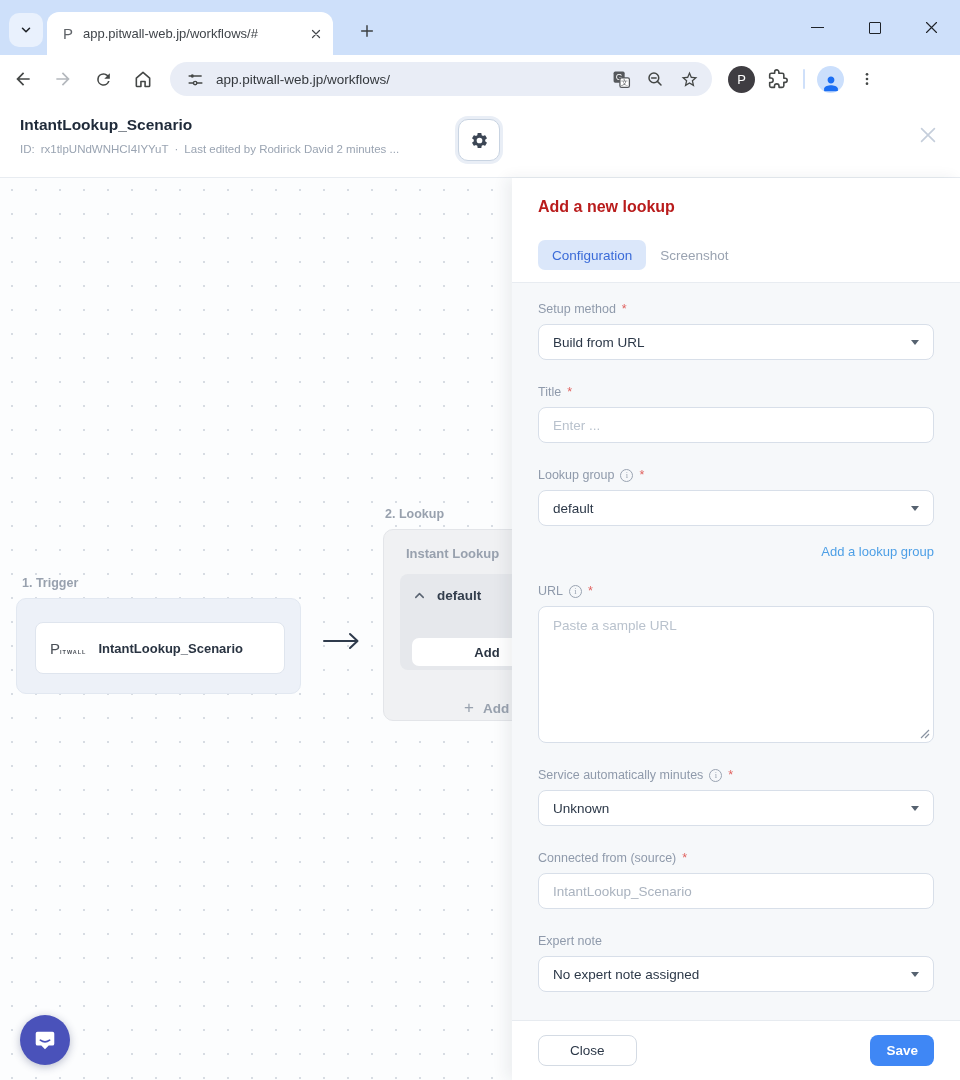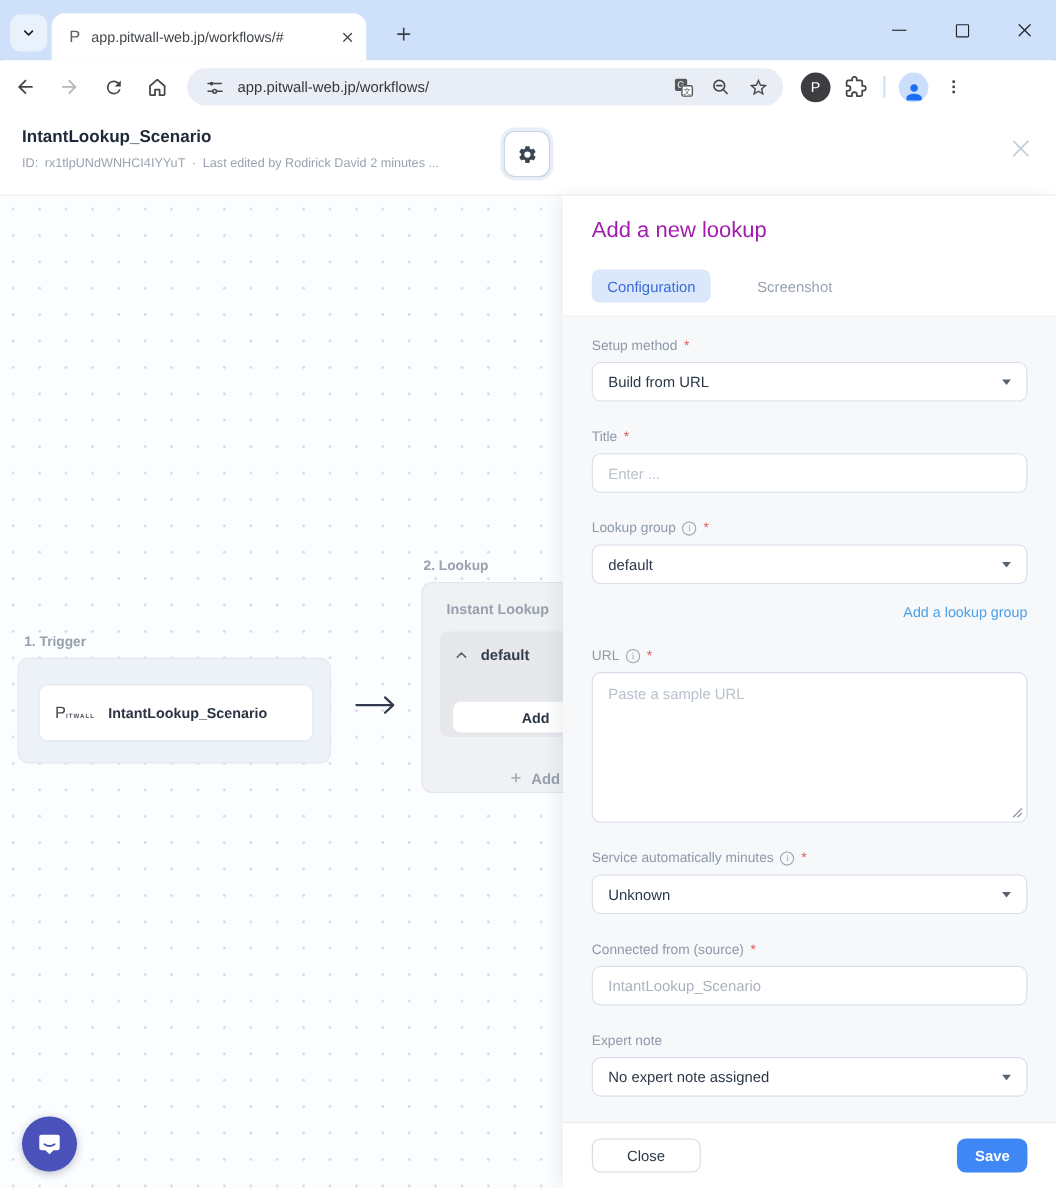--- a/index.html
+++ b/index.html
@@ -75,22 +75,22 @@
       font-size:13.5px; font-weight:600; color:#98a1ae; }
   .plus-glyph { font-size:17px; font-weight:400; color:#98a1ae; }
 
   .chat-btn { position:absolute; left:20px; bottom:15px; width:50px; height:50px; border-radius:50%;
       background:#4a52ba; display:flex; align-items:center; justify-content:center; box-shadow:0 2px 8px rgba(30,40,90,.3); }
 
   
   .panel { width:448px; height:100%; background:#fff; display:flex; flex-direction:column;
       box-shadow:-6px 0 14px rgba(35,45,60,.07); position:relative; }
   .panel-head { padding:20px 26px 0 26px; background:#fff; border-bottom:1px solid #e8ecf1; }
-  .panel-title { font-size:20px; font-weight:400; color:#a21caf; }
-  .panel-tabs { display:flex; gap:28px; margin-top:24px; padding-bottom:12px; }
+  .panel-title { font-size:16px; font-weight:700; color:#b91c1c; }
+  .panel-tabs { display:flex; gap:0; margin-top:24px; padding-bottom:12px; }
   .ptab { height:30px; display:flex; align-items:center; padding:0 14px; border-radius:7px;
       font-size:13.5px; color:#9aa3b1; }
   .ptab.active { background:#dbe7fa; color:#3a6bd8; }
 
   .form { flex:1; background:#f6f8fa; padding:19px 26px 0 26px; overflow:hidden; }
   .fgroup { margin-bottom:25px; }
   .flabel { font-size:12.5px; color:#8f9aab; margin-bottom:8px; display:flex; align-items:center; gap:6px; }
   .req { color:#e0615e; }
   .info { width:13px; height:13px; border:1px solid #9aa4b2; border-radius:50%; display:inline-flex;
       align-items:center; justify-content:center; position:relative; }

